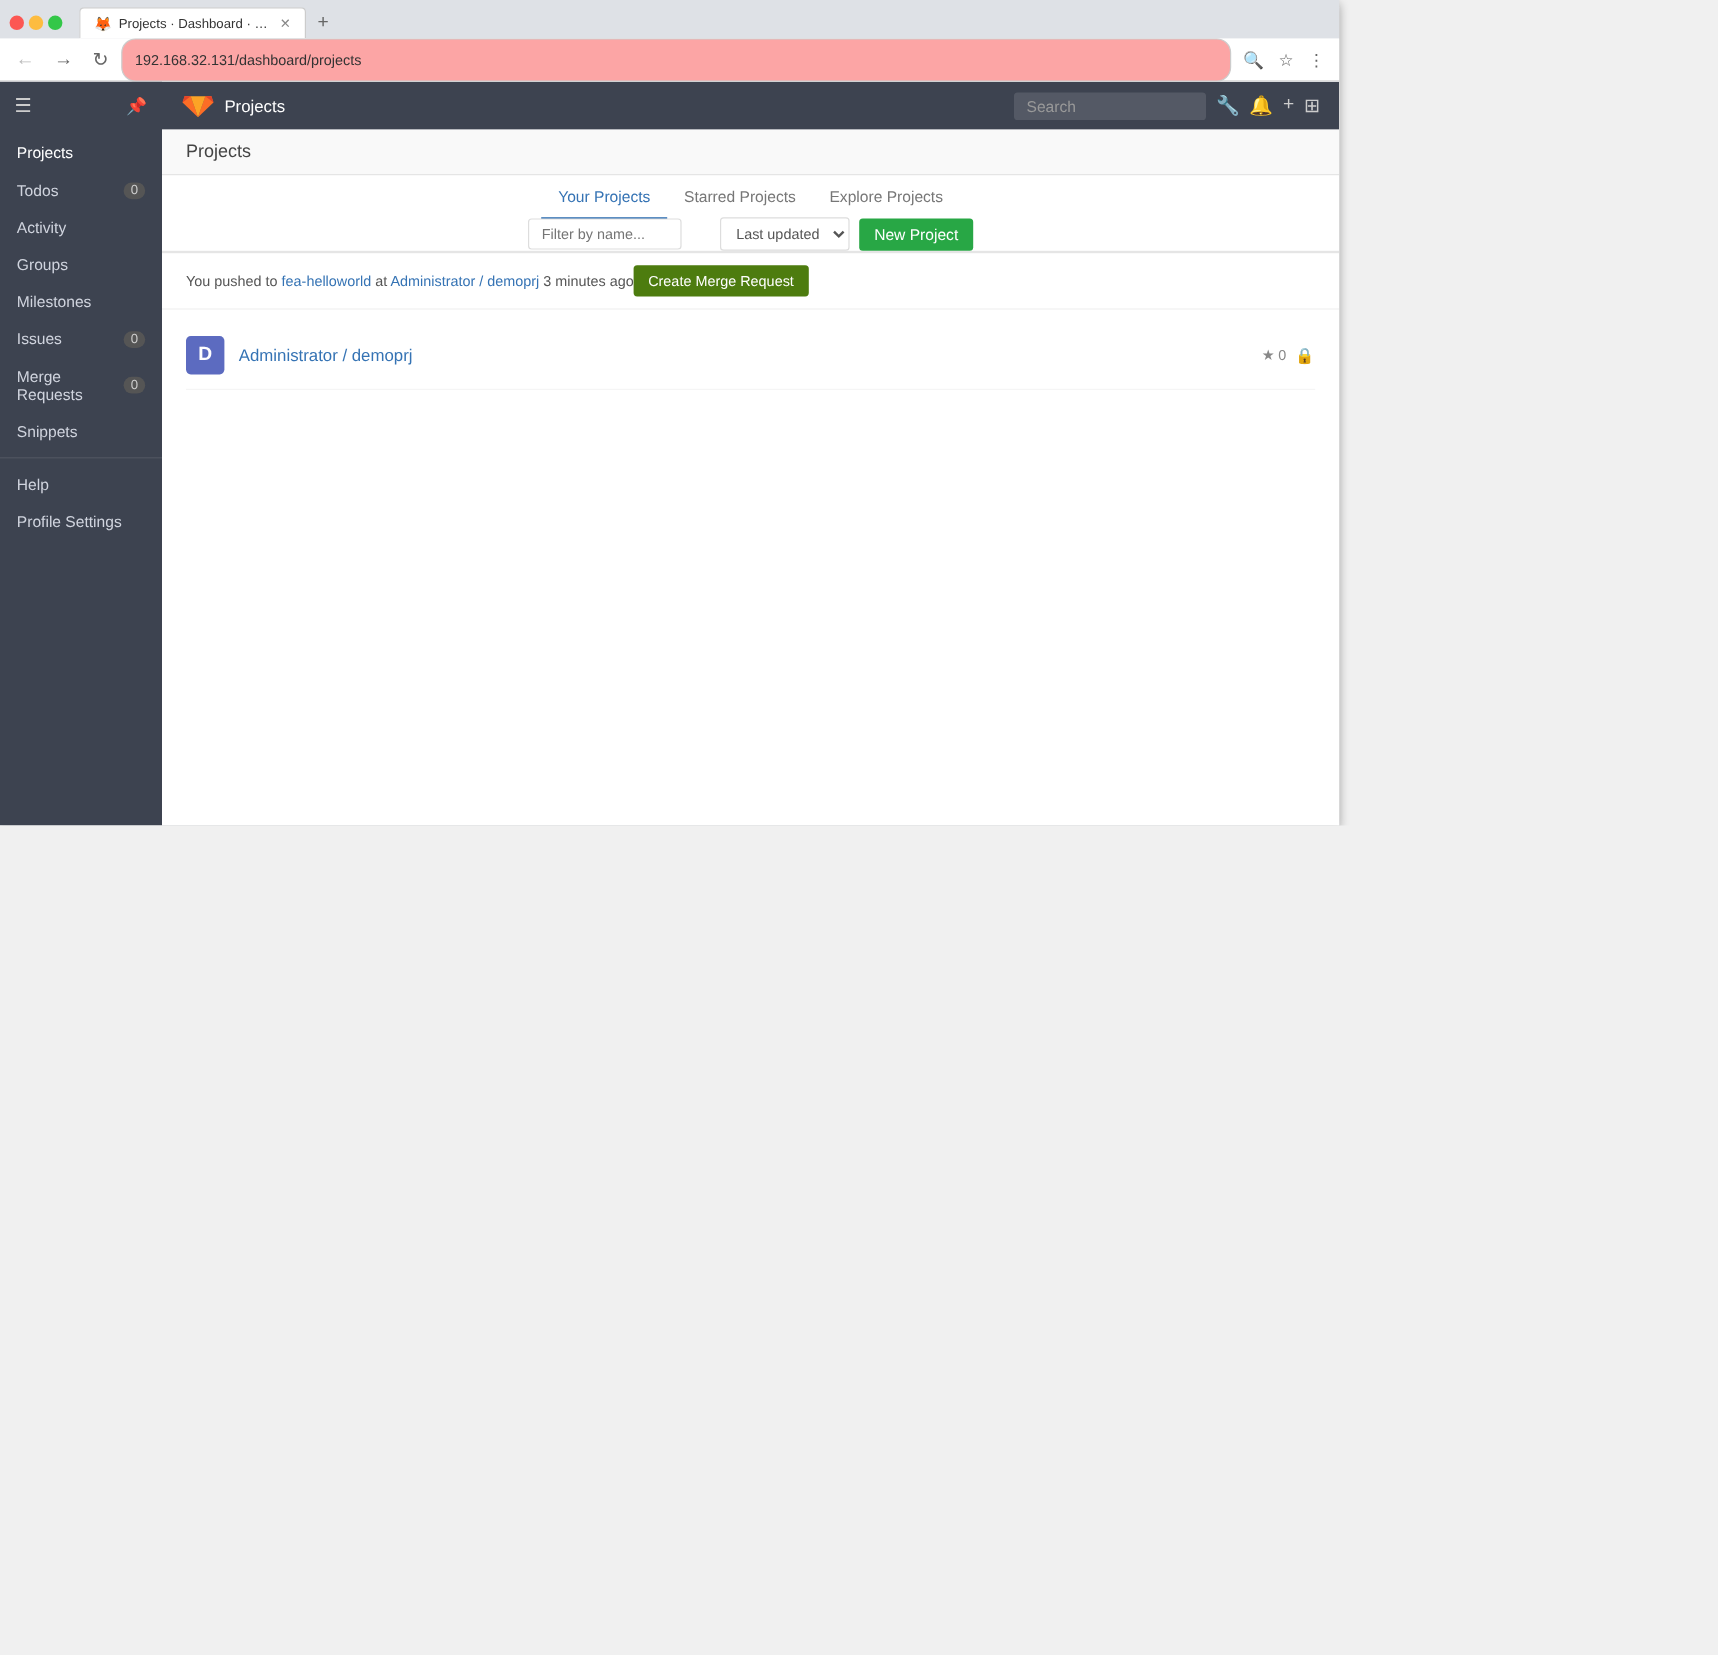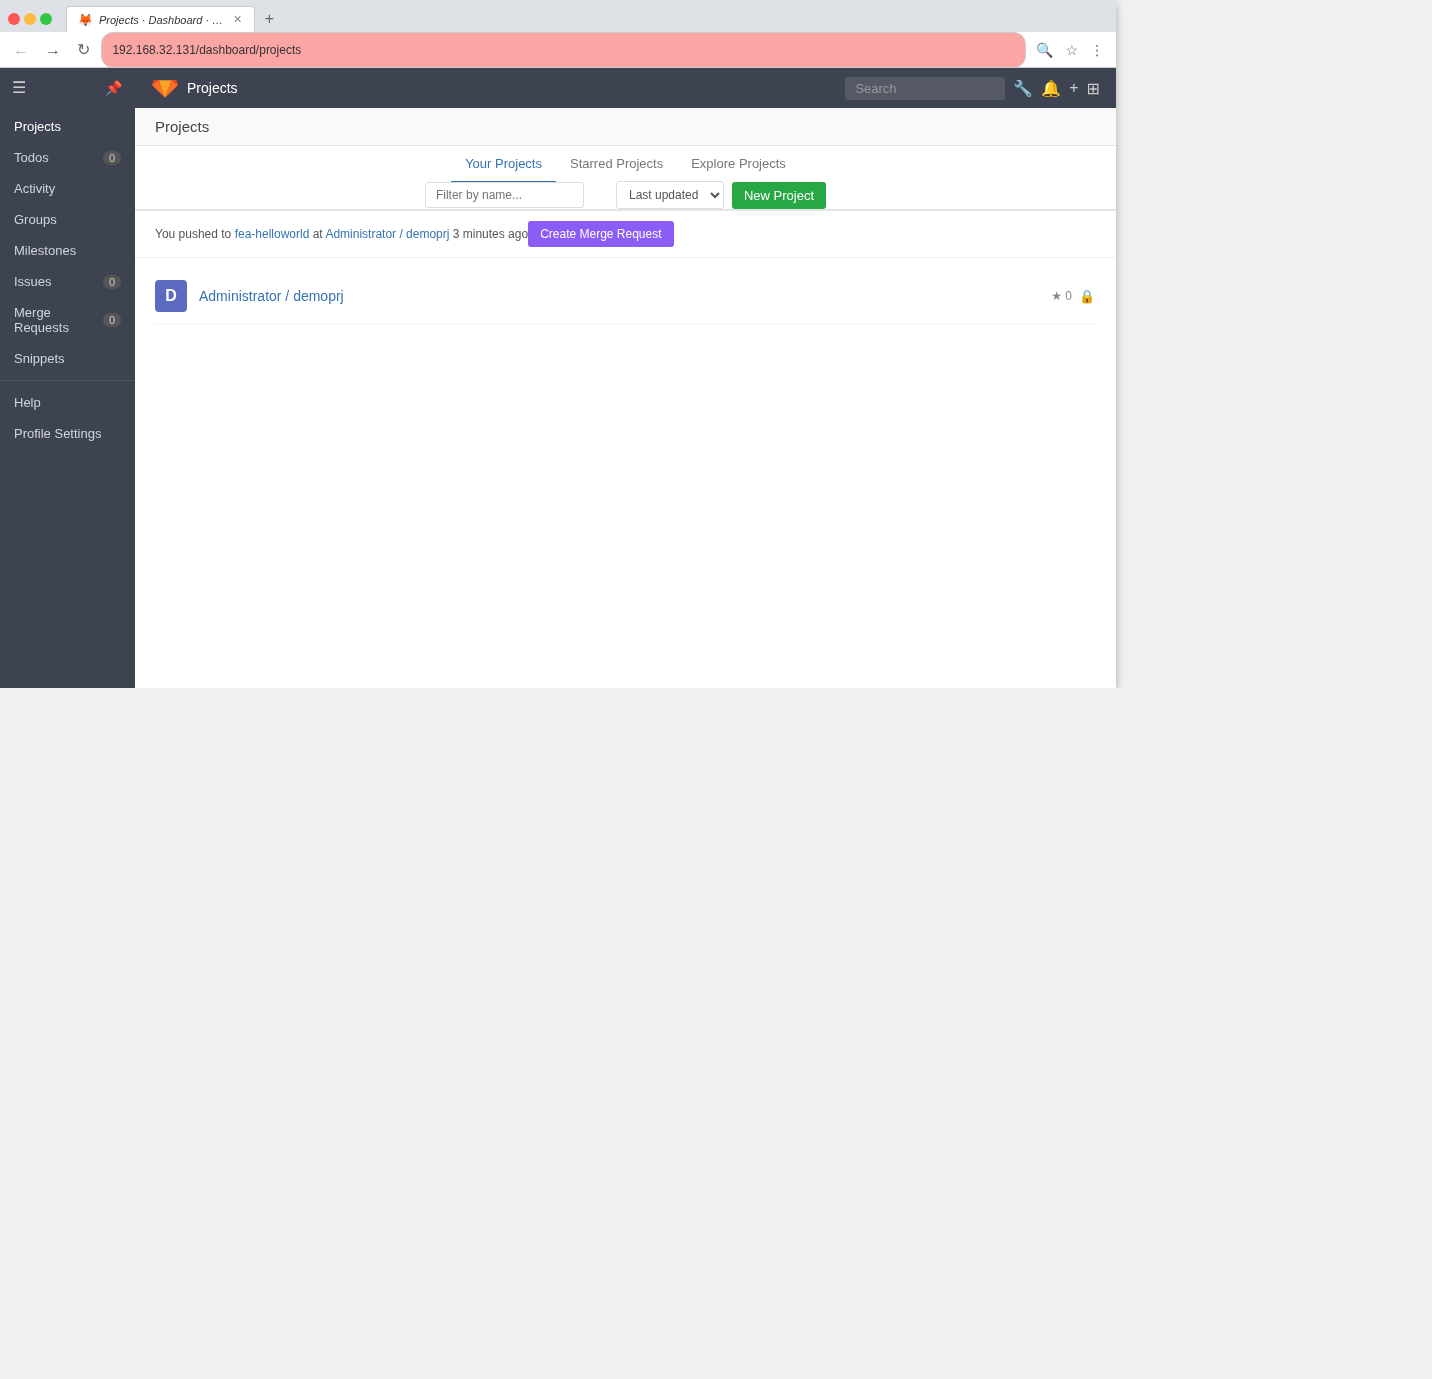--- a/index.html
+++ b/index.html
@@ -9,21 +9,21 @@
     .browser-window { width: 1116px; background: #dee1e6; border-radius: 6px 6px 0 0; box-shadow: 0 2px 8px rgba(0,0,0,0.3); }
     .browser-titlebar { background: #dee1e6; padding: 6px 8px 0 8px; display: flex; align-items: center; gap: 6px; height: 32px; }
     .browser-controls { display: flex; gap: 4px; align-items: center; }
     .browser-btn { width: 12px; height: 12px; border-radius: 50%; border: none; cursor: pointer; }
     .btn-close { background: #fc5753; }
     .btn-min { background: #fdbc40; }
     .btn-max { background: #33c748; }
     .browser-tabs { display: flex; align-items: flex-end; margin-left: 8px; flex: 1; }
     .browser-tab { background: #fff; padding: 5px 12px; border-radius: 4px 4px 0 0; font-size: 12px; color: #333; display: flex; align-items: center; gap: 6px; min-width: 180px; max-width: 220px; height: 26px; border: 1px solid #ccc; border-bottom: none; }
     .browser-tab .tab-favicon { width: 14px; height: 14px; display: flex; align-items: center; justify-content: center; }
-    .browser-tab .tab-title { flex: 1; overflow: hidden; text-overflow: ellipsis; white-space: nowrap; font-size: 11px; font-style: italic; }
+    .browser-tab .tab-title { flex: 1; overflow: hidden; text-overflow: ellipsis; white-space: nowrap; font-size: 11px; }
     .browser-tab .tab-close { font-size: 11px; color: #888; cursor: pointer; margin-left: 4px; }
     .tab-new { background: none; border: none; width: 28px; height: 26px; font-size: 16px; color: #666; cursor: pointer; padding: 0 6px; }
 
     
     .browser-addressbar { background: #fff; border-bottom: 1px solid #ccc; padding: 4px 8px; display: flex; align-items: center; gap: 6px; height: 36px; }
     .nav-btn { background: none; border: none; color: #666; font-size: 16px; cursor: pointer; padding: 2px 5px; border-radius: 3px; }
     .nav-btn.disabled { color: #bbb; cursor: default; }
     .address-input { flex: 1; border: 1px solid #ccc; border-radius: 12px; padding: 3px 10px; font-size: 12px; background: #fca5a5; color: #333; outline: none; height: 36px; }
     .address-icons { display: flex; gap: 4px; align-items: center; }
     .addr-icon { background: none; border: none; color: #666; font-size: 14px; cursor: pointer; padding: 2px 4px; }
@@ -56,28 +56,28 @@
     .main-content { flex: 1; display: flex; flex-direction: column; overflow: hidden; background: #fff; }
     .main-header { background: #f9f9f9; border-bottom: 1px solid #e5e5e5; padding: 10px 20px; display: flex; align-items: center; }
     .main-header-title { font-size: 15px; color: #444; }
 
     
     .tabs-bar { padding: 0 20px; border-bottom: 2px solid #e5e5e5; display: flex; align-items: center; justify-content: space-between; flex-direction: column; }
     .tabs-left { display: flex; }
     .tab-item { padding: 10px 14px; font-size: 13px; color: #777; cursor: pointer; border-bottom: 2px solid transparent; margin-bottom: -2px; }
     .tab-item.active { color: #3573b4; border-bottom: 2px solid #3573b4; font-weight: 500; }
     .tabs-right { display: flex; align-items: center; gap: 8px; }
-    .filter-input { border: 1px solid #ddd; border-radius: 3px; padding: 5px 10px; font-size: 12px; color: #555; width: 159px; outline: none; }
+    .filter-input { border: 1px solid #ddd; border-radius: 3px; padding: 5px 10px; font-size: 12px; color: #555; width: 128px; outline: none; }
     .sort-select { border: 1px solid #ddd; border-radius: 3px; padding: 5px 8px; font-size: 12px; color: #555; background: #fff; cursor: pointer; margin-left: 24px; }
     .new-project-btn { background: #28a745; color: #fff; border: none; border-radius: 3px; padding: 6px 12px; font-size: 13px; cursor: pointer; }
 
     
     .activity-banner { padding: 10px 20px; font-size: 12px; color: #555; border-bottom: 1px solid #f0f0f0; display: flex; align-items: center; }
     .activity-text a { color: #3573b4; text-decoration: none; }
-    .create-merge-btn { background: #8b5cf6; color: #fff; border: none; border-radius: 3px; padding: 6px 12px; font-size: 12px; cursor: pointer; }
+    .create-merge-btn { background: #4d7c0f; color: #fff; border: none; border-radius: 3px; padding: 6px 12px; font-size: 12px; cursor: pointer; }
 
     
     .project-list { padding: 10px 20px; }
     .project-item { display: flex; align-items: center; padding: 12px 0; border-bottom: 1px solid #f5f5f5; }
     .project-avatar { width: 32px; height: 32px; background: #5c6bc0; border-radius: 4px; display: flex; align-items: center; justify-content: center; color: #fff; font-size: 16px; font-weight: bold; margin-right: 12px; flex-shrink: 0; }
     .project-info { flex: 1; }
     .project-name { font-size: 14px; color: #3573b4; text-decoration: none; font-weight: 500; }
     .project-meta { display: flex; align-items: center; gap: 8px; margin-left: auto; }
     .star-info { display: flex; align-items: center; gap: 3px; color: #888; font-size: 12px; }
     .lock-icon { color: #888; font-size: 13px; }

